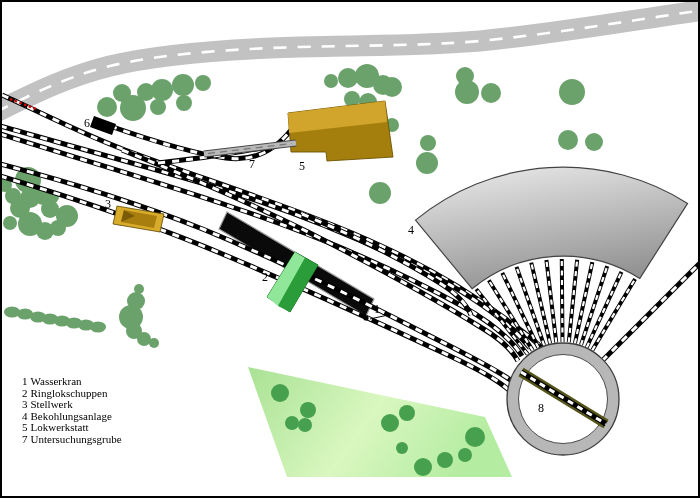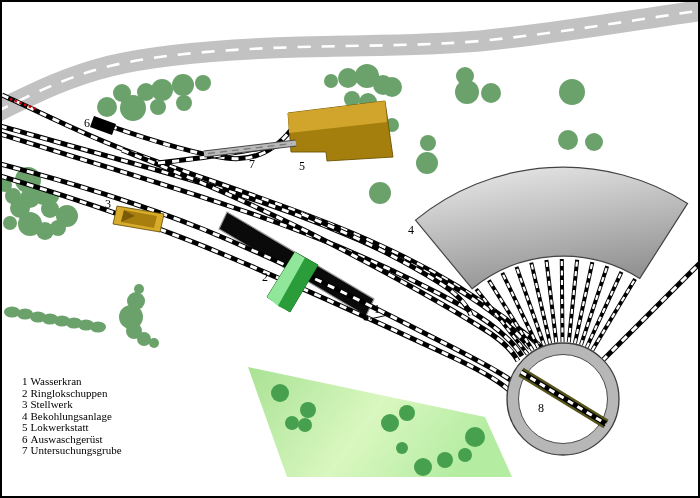--- a/index.html
+++ b/index.html
@@ -248,15 +248,14 @@
     <text class="lbl" x="541" y="412">8</text>
   </g>
 </svg>
 
 <div class="legend">
   <div><span class="num">1</span><span>Wasserkran</span></div>
   <div><span class="num">2</span><span>Ringlokschuppen</span></div>
   <div><span class="num">3</span><span>Stellwerk</span></div>
   <div><span class="num">4</span><span>Bekohlungsanlage</span></div>
   <div><span class="num">5</span><span>Lokwerkstatt</span></div>
-  <div><span class="num">6</span><span>Auswaschgerüst</span></div>
   <div><span class="num">7</span><span>Untersuchungsgrube</span></div>
 </div>
 
 </body></html>

